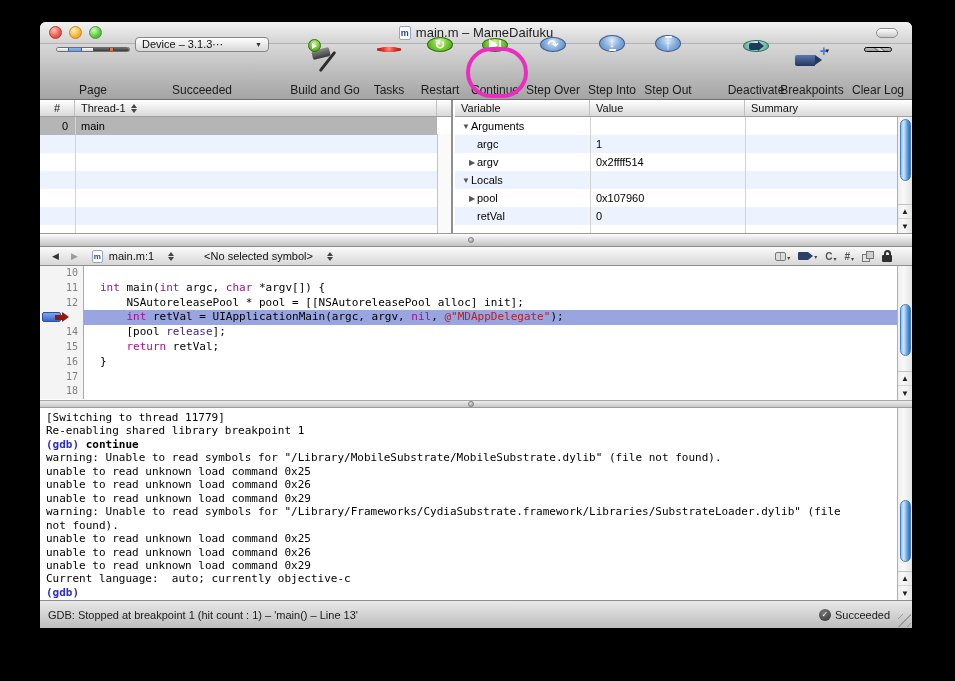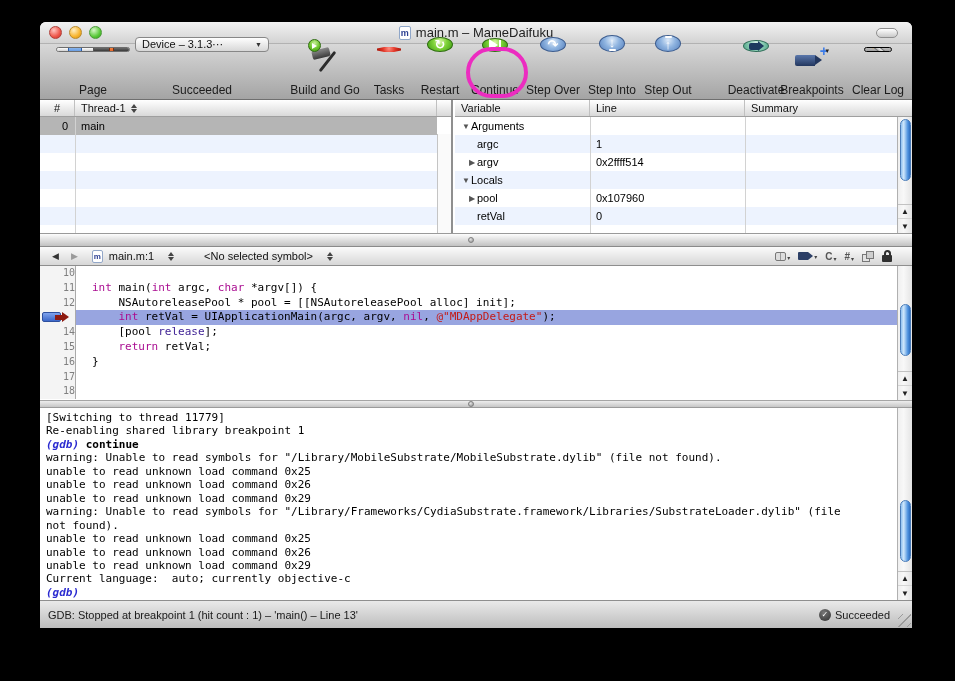--- a/index.html
+++ b/index.html
@@ -139,35 +139,35 @@
   .icon-cp .sq { position:absolute; width:8px; height:8px; border:1px solid #777; background:#e2e2e2; }
   .icon-cp .sq.b { left:0; top:3px; } .icon-cp .sq.f { left:4px; top:0; background:#cfcfcf; }
   .icon-lock { display:flex; flex-direction:column; align-items:center; }
   .icon-lock .sh { width:7px; height:5px; border:2px solid #2f2f2f; border-bottom:none; border-radius:4px 4px 0 0; }
   .icon-lock .bd { width:10px; height:7px; background:#2f2f2f; border-radius:1px; }
 
   
   .editor { position:absolute; left:0; top:244px; width:857px; height:134px; background:#fff; overflow:hidden;
             font-family:"DejaVu Sans Mono","Liberation Mono",monospace; font-size:11px; }
   .ed-row { position:relative; height:14.8px; display:flex; }
-  .gut { width:36px; flex:none; background:#f4f4f4; border-right:1px solid #aaa; color:#7f7f7f;
-         font-size:10px; text-align:right; line-height:14.8px; }
+  .gut { width:44px; flex:none; background:#f4f4f4; border-right:1px solid #aaa; color:#7f7f7f;
+         font-size:10px; text-align:right; padding-right:5px; line-height:14.8px; }
   .codearea { flex:1; padding-left:16px; line-height:14.8px; white-space:pre; color:#000; }
   .ed-row.hl .codearea { background:#98a5e0; }
   .kw { color:#aa0d91; } .str { color:#c41a16; } .meth { color:#3b1d92; } .pl { color:#000; }
   .bpmark { position:absolute; left:2px; top:2px; display:flex; align-items:center; }
   .bp-pill { width:19px; height:10px; border-radius:2px; background:linear-gradient(#7fa3ec,#3b67c8); border:1px solid #2d4f9e; }
   .bp-tail { width:7px; height:5px; background:#8e1a10; margin-left:-6px; }
   .bp-head { width:0; height:0; border-left:7px solid #8e1a10; border-top:5.5px solid transparent; border-bottom:5.5px solid transparent; }
 
   
   .console { position:absolute; left:0; top:386px; width:857px; height:192px; background:#fff; overflow:hidden;
              font-family:"DejaVu Sans Mono","Liberation Mono",monospace; font-size:11px; color:#000; padding:3px 0 0 6px; }
   .c-line { line-height:13.45px; white-space:pre; }
-  .gdbp { color:#2a2ad0; font-weight:bold;font-style:italic; }
+  .gdbp { color:#2a2ad0; font-weight:bold; }
   .gdbc { font-weight:bold; }
 
   
   .statusbar { position:absolute; left:0; top:578px; width:100%; height:28px;
                background:linear-gradient(#e9e9e9,#bdbdbd); border-top:1px solid #8e8e8e;
                display:flex; align-items:center; font-size:11px; color:#1a1a1a; }
   .status-left { padding-left:8px; }
   .status-right { position:absolute; right:22px; display:flex; align-items:center; gap:4px; }
   .succ-ic { width:12px; height:12px; border-radius:50%; background:radial-gradient(circle at 40% 30%, #777, #2e2e2e);
              color:#fff; font-size:8px; display:flex; align-items:center; justify-content:center; }
@@ -317,21 +317,21 @@
         <div class="scrollstrip"></div>
       </div>
     </div>
 
     <div class="vars">
       <div class="phead">
         <div class="phc" style="left:0;width:135px;">
             <span>Variable</span>
           </div>
         <div class="phc" style="left:135px;width:155px;">
-            <span>Line</span>
+            <span>Value</span>
           </div>
         <div class="phc" style="left:290px;width:152px;border-right:none;">
             <span>Summary</span>
           </div>
       </div>
       <div class="tbody">
         <div class="vrow" style="top:0;">
           <span class="vcell-name ind1">
               <span class="disc">▼</span>
               <span>Arguments</span>

